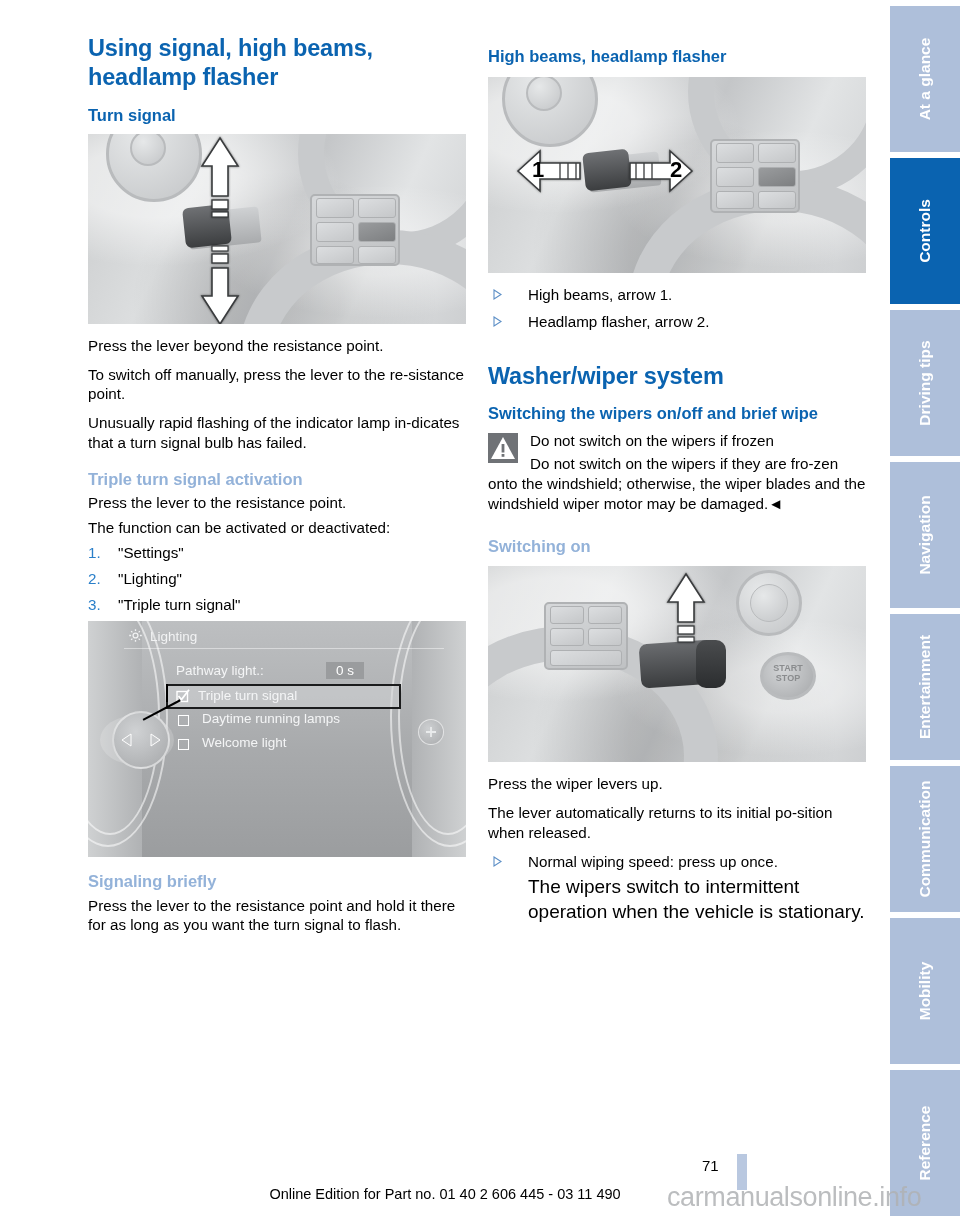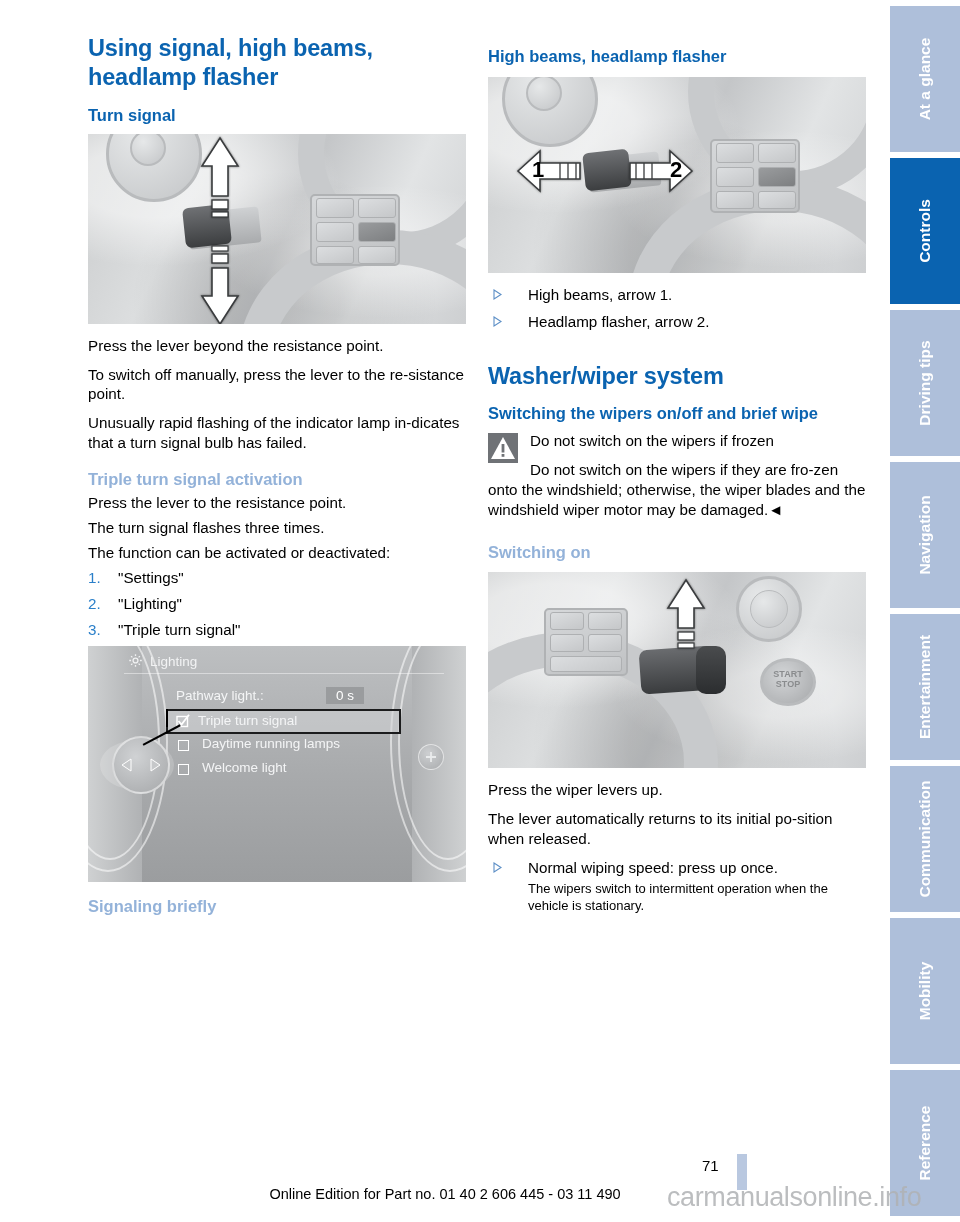--- a/index.html
+++ b/index.html
@@ -36,35 +36,35 @@
     margin: 0 0 9px 0;
   }
   p.tight { margin-bottom: 5px; }
 
   
   .bullet { position: relative; padding-left: 40px; margin: 0 0 8px 0;
             font-size: 15.2px; line-height: 1.30; color:#000; }
   .tri-outline {
     position:absolute; left:5px; top:4px; width:9px; height:11px;
   }
-  .sub { padding-left: 40px; font-size: 13px; line-height:1.30;
+  .sub { padding-left: 40px; font-size: 19px; line-height:1.30;
          margin: 0 0 8px 0; color:#000; }
   .numitem { position: relative; padding-left: 30px; margin: 0 0 6px 0;
              font-size: 15.2px; line-height: 1.32; color: #000; }
   .numitem .num { position: absolute; left: 0; top: 0; color: #2a7fc9; }
 
   
   .warn { position: relative; padding-left: 0; margin-bottom: 9px; }
   .warn-icon {
     position: absolute; left: 0; top: 2px; width: 30px; height: 30px;
     background: #6f7276;
   }
   .warn-icon svg { display:block; }
   .warn-line1 { margin-left: 42px; font-size: 15.2px; line-height: 1.30;
-                color:#000; margin-bottom: 9px; min-height: 20px; }
+                color:#000; margin-bottom: 3px; min-height: 20px; }
   .warn-body  { font-size: 15.2px; line-height: 1.30; color:#000; }
   .warn-body .indent-first { display:inline-block; width: 42px; }
 
   
   .figure { position: relative; width: 378px; background: #d9dbdc;
             overflow: hidden; margin: 0 0 12px 0; }
   .figure.f1 { height: 190px; }
   .figure.f2 { height: 196px; }
   .figure.f3 { height: 196px; }
 
@@ -196,21 +196,20 @@
       </svg>
     </div>
 
     <p class="b">Press the lever beyond the resistance point.</p>
     <p class="b">To switch off manually, press the lever to the re-sistance point.</p>
     <p class="b">Unusually rapid flashing of the indicator lamp in-dicates that a turn signal bulb has failed.</p>
 
     <div class="h3" style="margin-top:16px;">Triple turn signal activation</div>
 
     <p class="b tight">Press the lever to the resistance point.</p>
-    <p class="b tight">The turn signal flashes three times.</p>
     <p class="b tight">The function can be activated or deactivated:</p>
 
     <div class="numitem">
       <span class="num">1.</span>
       <span>"Settings"</span>
     </div>
     <div class="numitem">
       <span class="num">2.</span>
       <span>"Lighting"</span>
     </div>
@@ -261,20 +260,21 @@
       <div class="id-leader" style="left:55px; top:98px; width:42px; transform:rotate(-28deg);"></div>
       <div class="id-leader" style="left:78px; top:63px; width:1.5px; height:18px;"></div>
 
       <div class="id-plus" style="right:22px; top:98px;"></div>
       <svg style="position:absolute; right:28px; top:104px;" width="14" height="14" viewBox="0 0 14 14">
         <path d="M7 2v10M2 7h10" stroke="#e9ebec" stroke-width="1.8" fill="none"></path>
       </svg>
     </div>
 
     <div class="h3" style="margin-top:6px;">Signaling briefly</div>
+    <p class="b">Press the lever to the resistance point and hold it there for as long as you want the turn signal to flash.</p>
   </div>
 
   <div class="col col-right">
 
     <div class="h2" style="margin-top:12px;">High beams, headlamp flasher</div>
 
     <div class="figure f2" style="margin-top:10px;">
       <div class="scene"></div>
       <div class="dial" style="left:14px; top:-26px; width:96px; height:96px;"></div>
       <div class="dial" style="left:38px; top:-2px; width:36px; height:36px; border-width:2px;"></div>

